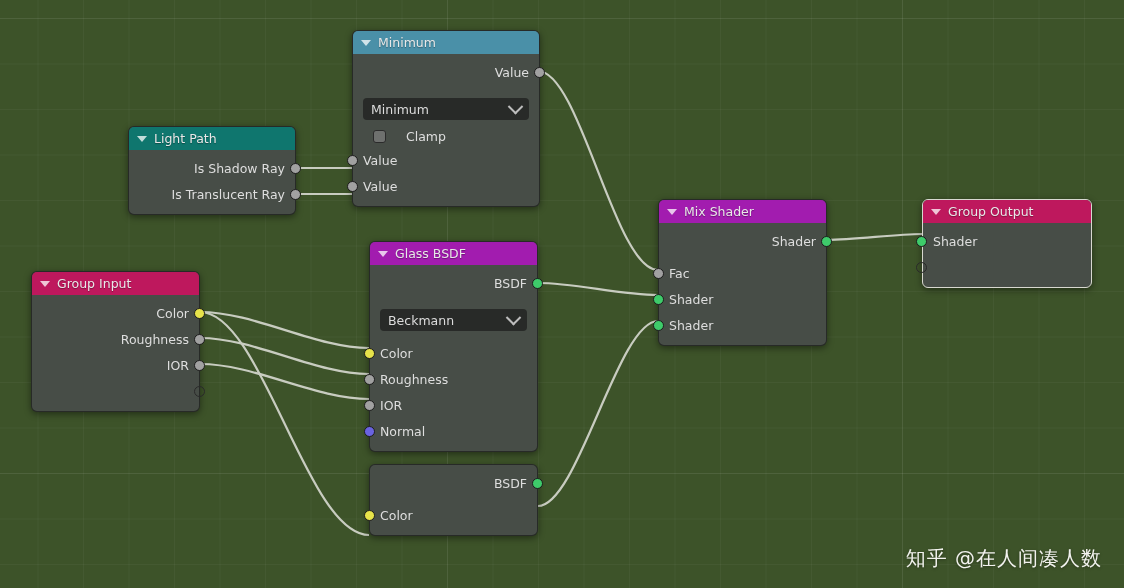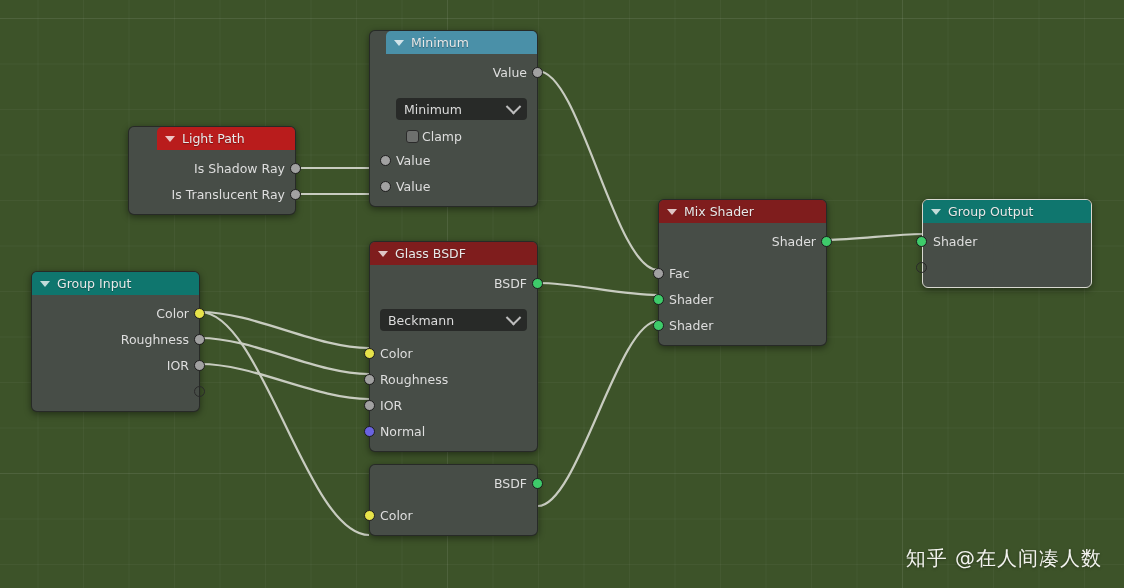--- a/index.html
+++ b/index.html
@@ -51,23 +51,23 @@
     height:23px;line-height:23px;
     border-radius:5px 5px 0 0;
     color:#e8e8e8;
     font-size:12.5px;
     padding-left:8px;
     display:flex;align-items:center;gap:7px;
     overflow:hidden;
     text-shadow:0 1px 1px rgba(0,0,0,0.35);
   }
   .hdr-blue{background:#4a90a8;}
-  .hdr-red{background:#b91c1c;margin-left:28px;}
-  .hdr-green{background:#7f1d1d;}
-  .hdr-gray{background:#0f766e;}
+  .hdr-red{background:#0f766e;}
+  .hdr-green{background:#a21caf;}
+  .hdr-gray{background:#be185d;}
   .tri{
     width:0;height:0;
     border-left:5px solid transparent;
     border-right:5px solid transparent;
     border-top:6px solid rgba(255,255,255,0.75);
     flex:0 0 auto;
     margin-top:1px;
   }
   .hdr-title{white-space:nowrap;}
 
@@ -111,21 +111,21 @@
     box-sizing:border-box;
   }
   .chev{
     width:9px;height:9px;
     border-right:2px solid #bdbdbd;
     border-bottom:2px solid #bdbdbd;
     transform:rotate(45deg) translate(-2px,-2px);
   }
   .checkrow{
     height:24px;display:flex;align-items:center;
-    padding-left:20px;gap:3px;
+    padding-left:20px;gap:20px;
     font-size:12.5px;color:#dedede;
   }
   .checkbox{
     width:13px;height:13px;border-radius:3px;
     background:#6e706e;border:1px solid #2b2b2b;
     box-sizing:border-box;
   }
   .spacer{height:6px;}
 
   #watermark{
@@ -182,21 +182,21 @@
         <span class="sock gray" style="right:-6px;top:7px;"></span>
       </div>
       <div class="row out">
         <span>Is Translucent Ray</span>
         <span class="sock gray" style="right:-6px;top:7px;"></span>
       </div>
       <div class="spacer"></div>
     </div>
   </div>
 
-  <div class="node" style="left:369px;top:30px;width:169px;padding-left:16px;">
+  <div class="node" style="left:352px;top:30px;width:188px;">
     <div class="node-header hdr-blue">
       <span class="tri"></span>
       <span class="hdr-title">Minimum</span>
     </div>
     <div class="node-body">
       <div class="spacer"></div>
       <div class="row out">
         <span>Value</span>
         <span class="sock gray" style="right:-6px;top:7px;"></span>
       </div>

